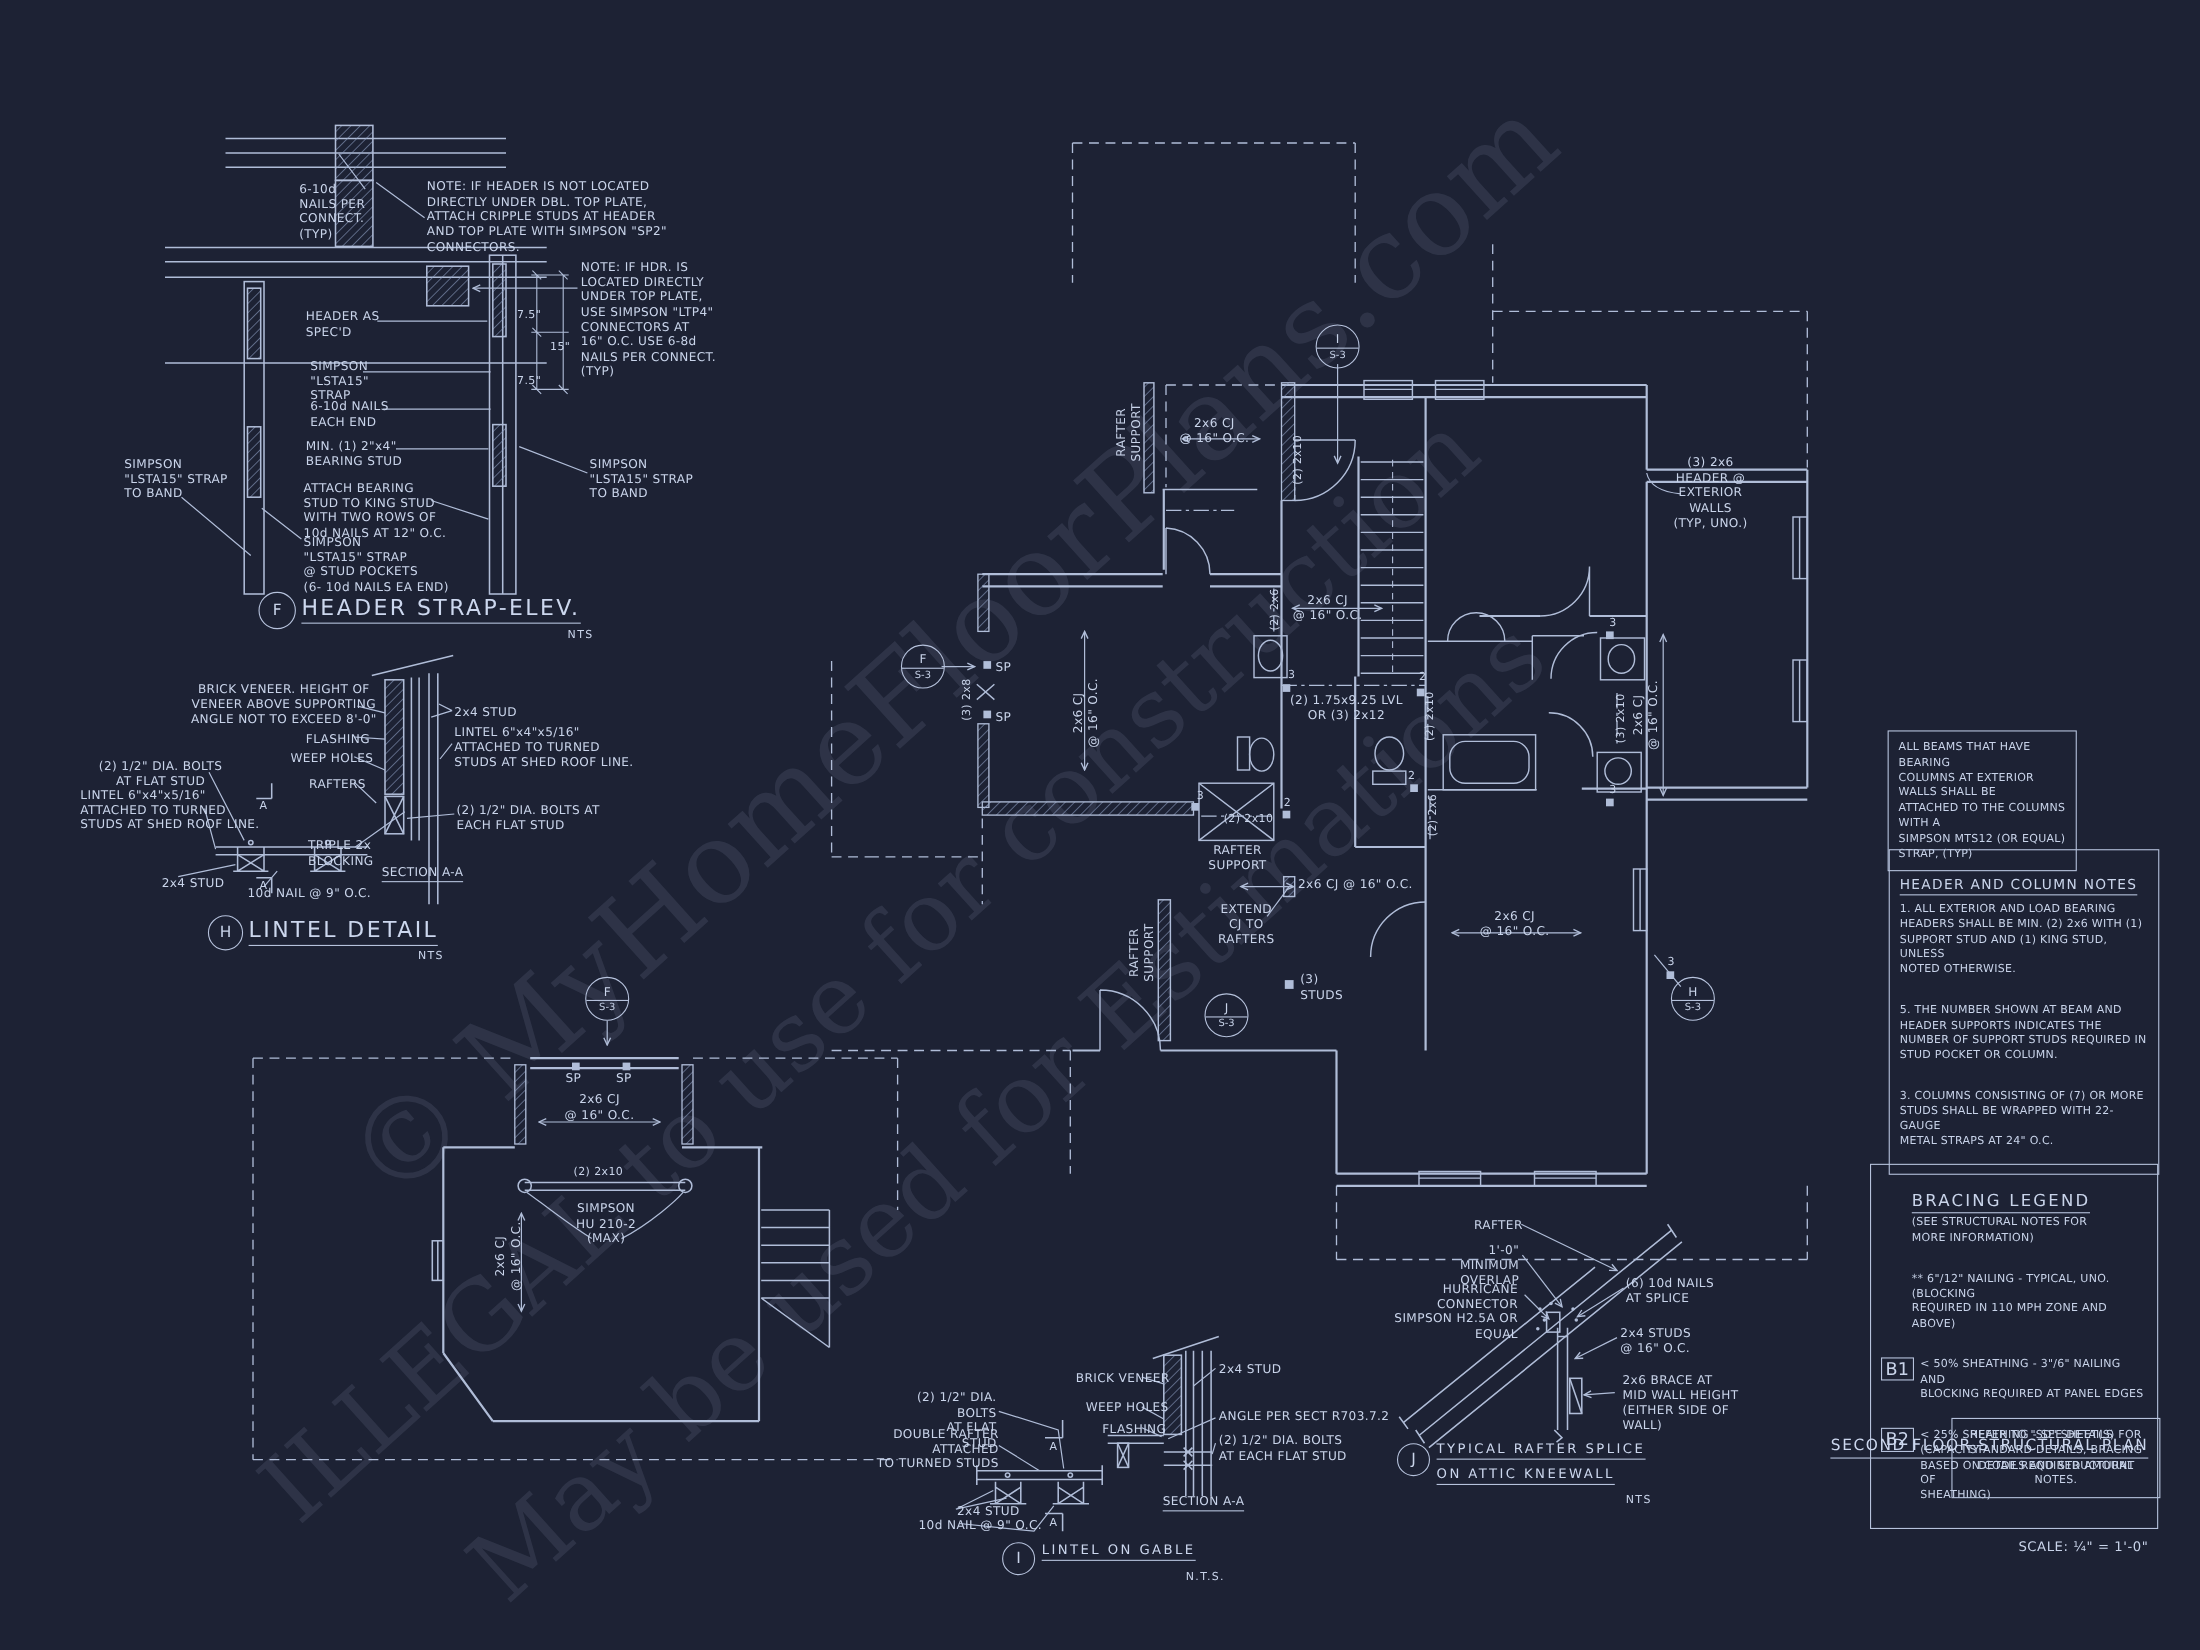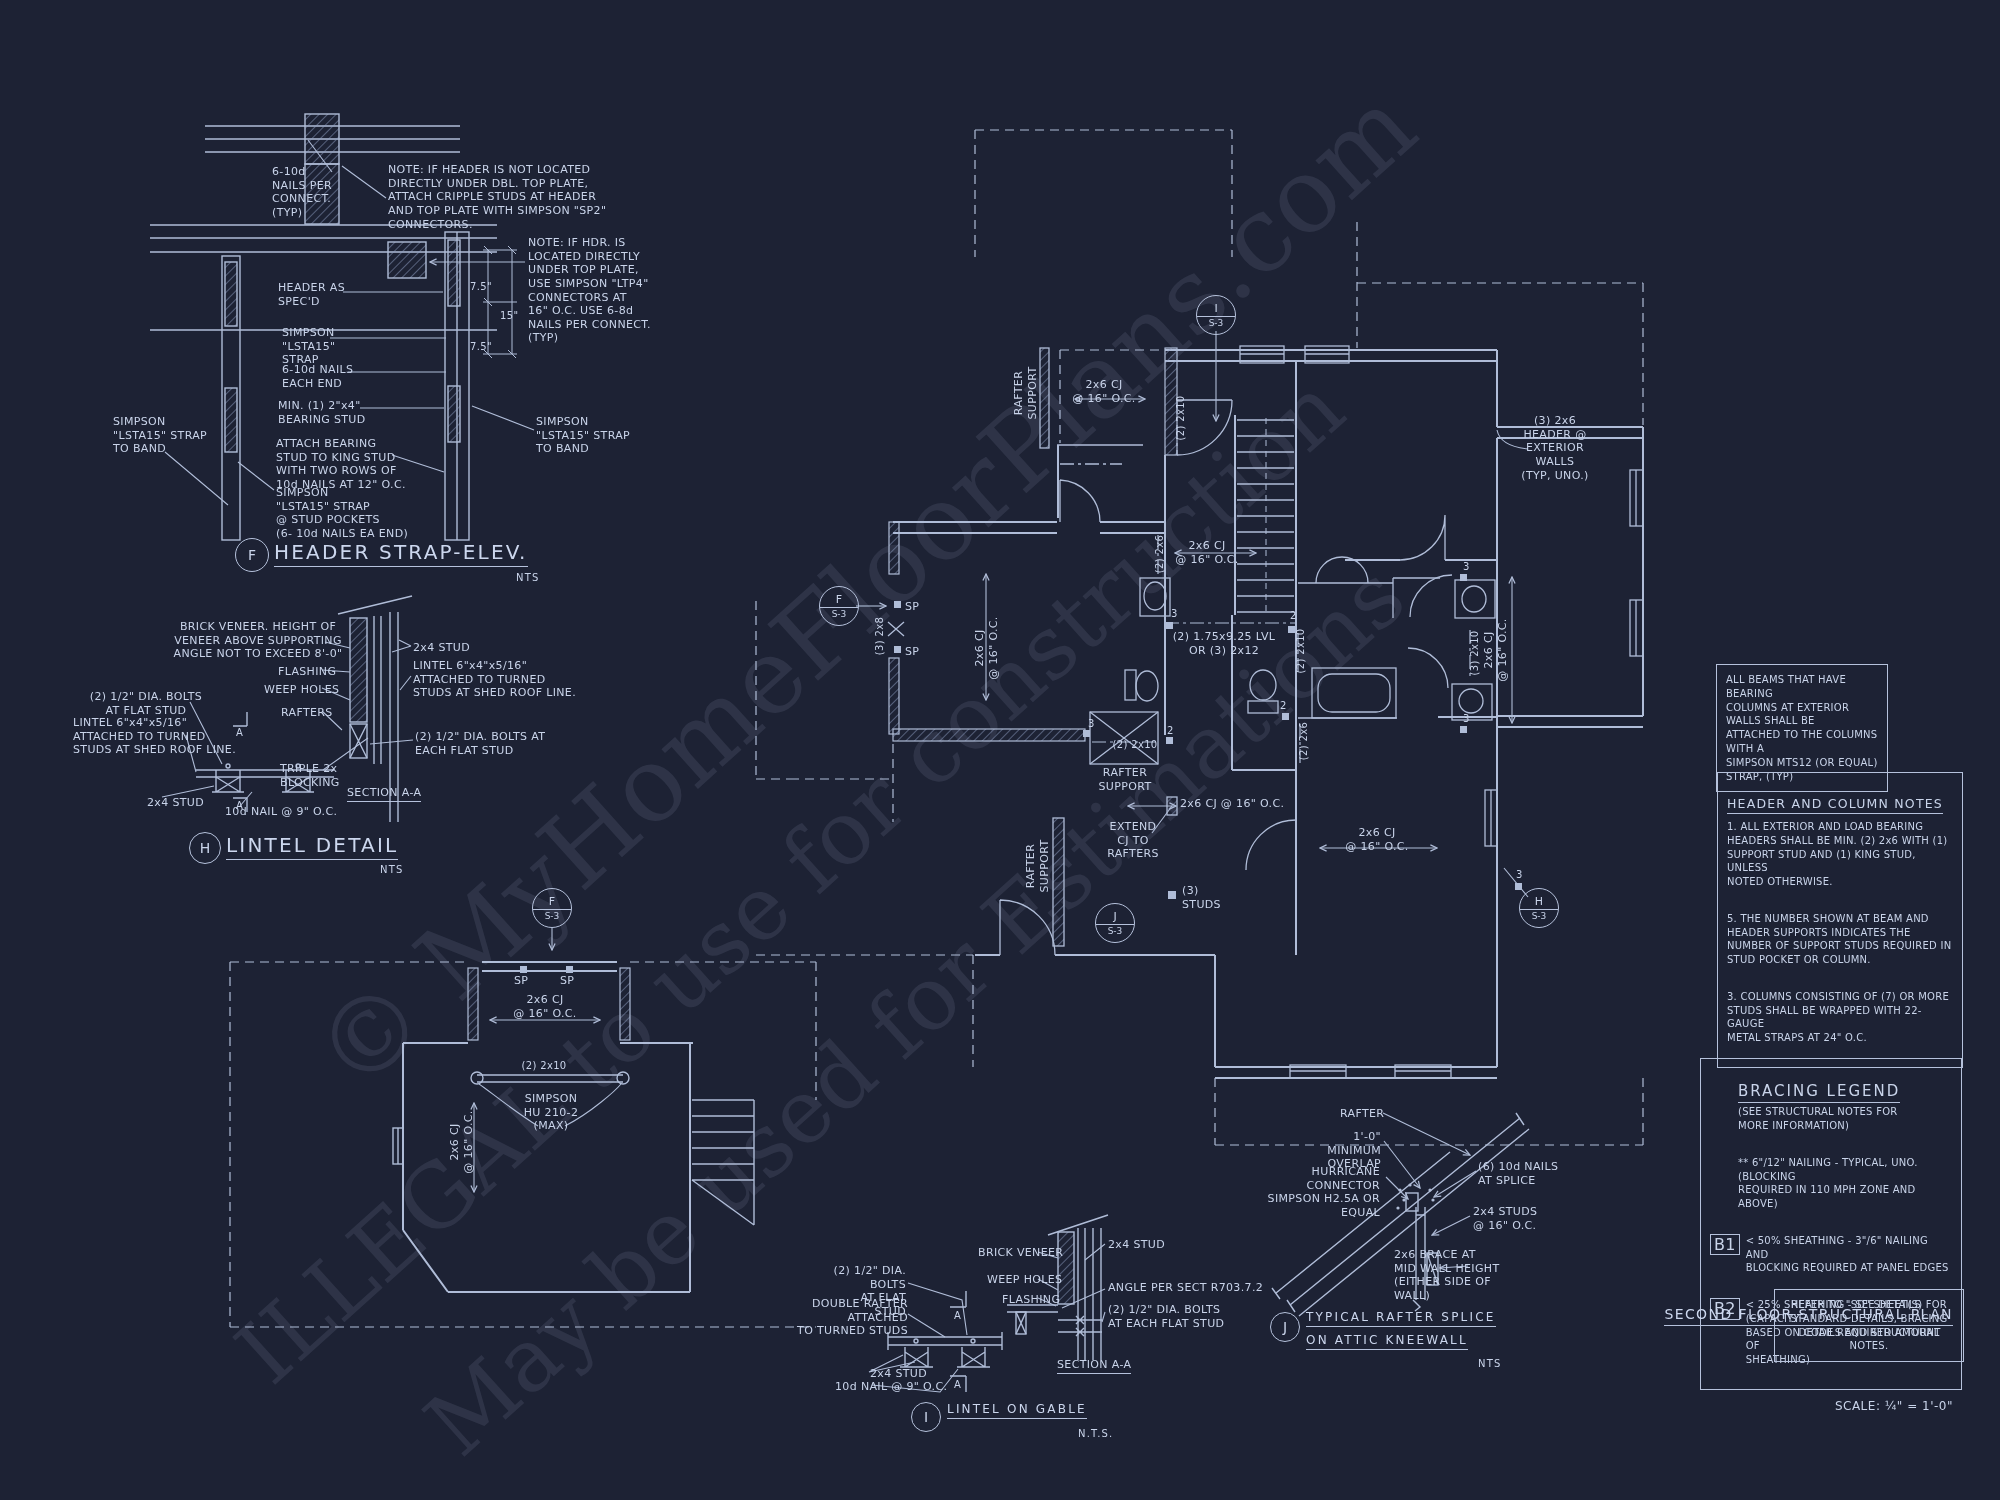--- a/index.html
+++ b/index.html
@@ -459,21 +459,21 @@
 
 <div class="lbl" style="left:1340px;top:1107px">RAFTER</div>
 <div class="lbl" style="left:1301px;top:1130px;width:80px;text-align:right">1'-0" MINIMUM
 OVERLAP</div>
 <div class="lbl" style="left:1238px;top:1165px;width:142px;text-align:right">HURRICANE CONNECTOR
 SIMPSON H2.5A OR EQUAL</div>
 <div class="lbl" style="left:1478px;top:1160px">(6) 10d NAILS
 AT SPLICE</div>
 <div class="lbl" style="left:1473px;top:1205px">2x4 STUDS
 @ 16" O.C.</div>
-<div class="lbl" style="left:1394px;top:1248px">2x6 BRACE AT
+<div class="lbl" style="left:1475px;top:1248px">2x6 BRACE AT
 MID WALL HEIGHT
 (EITHER SIDE OF
 WALL)</div>
 
 <div class="lbl" style="left:828px;top:1264px;width:78px;text-align:right">(2) 1/2" DIA. BOLTS
 AT FLAT STUD</div>
 <div class="lbl" style="left:790px;top:1297px;width:118px;text-align:right">DOUBLE RAFTER ATTACHED
 TO TURNED STUDS</div>
 <div class="lbl num" style="left:954px;top:1310px">A</div>
 <div class="lbl num" style="left:954px;top:1379px">A</div>

